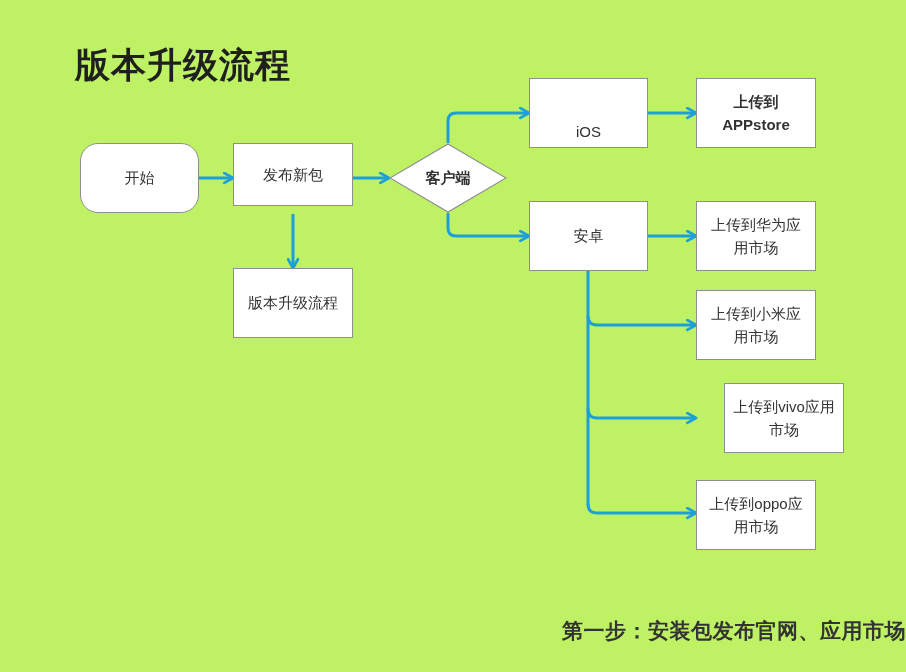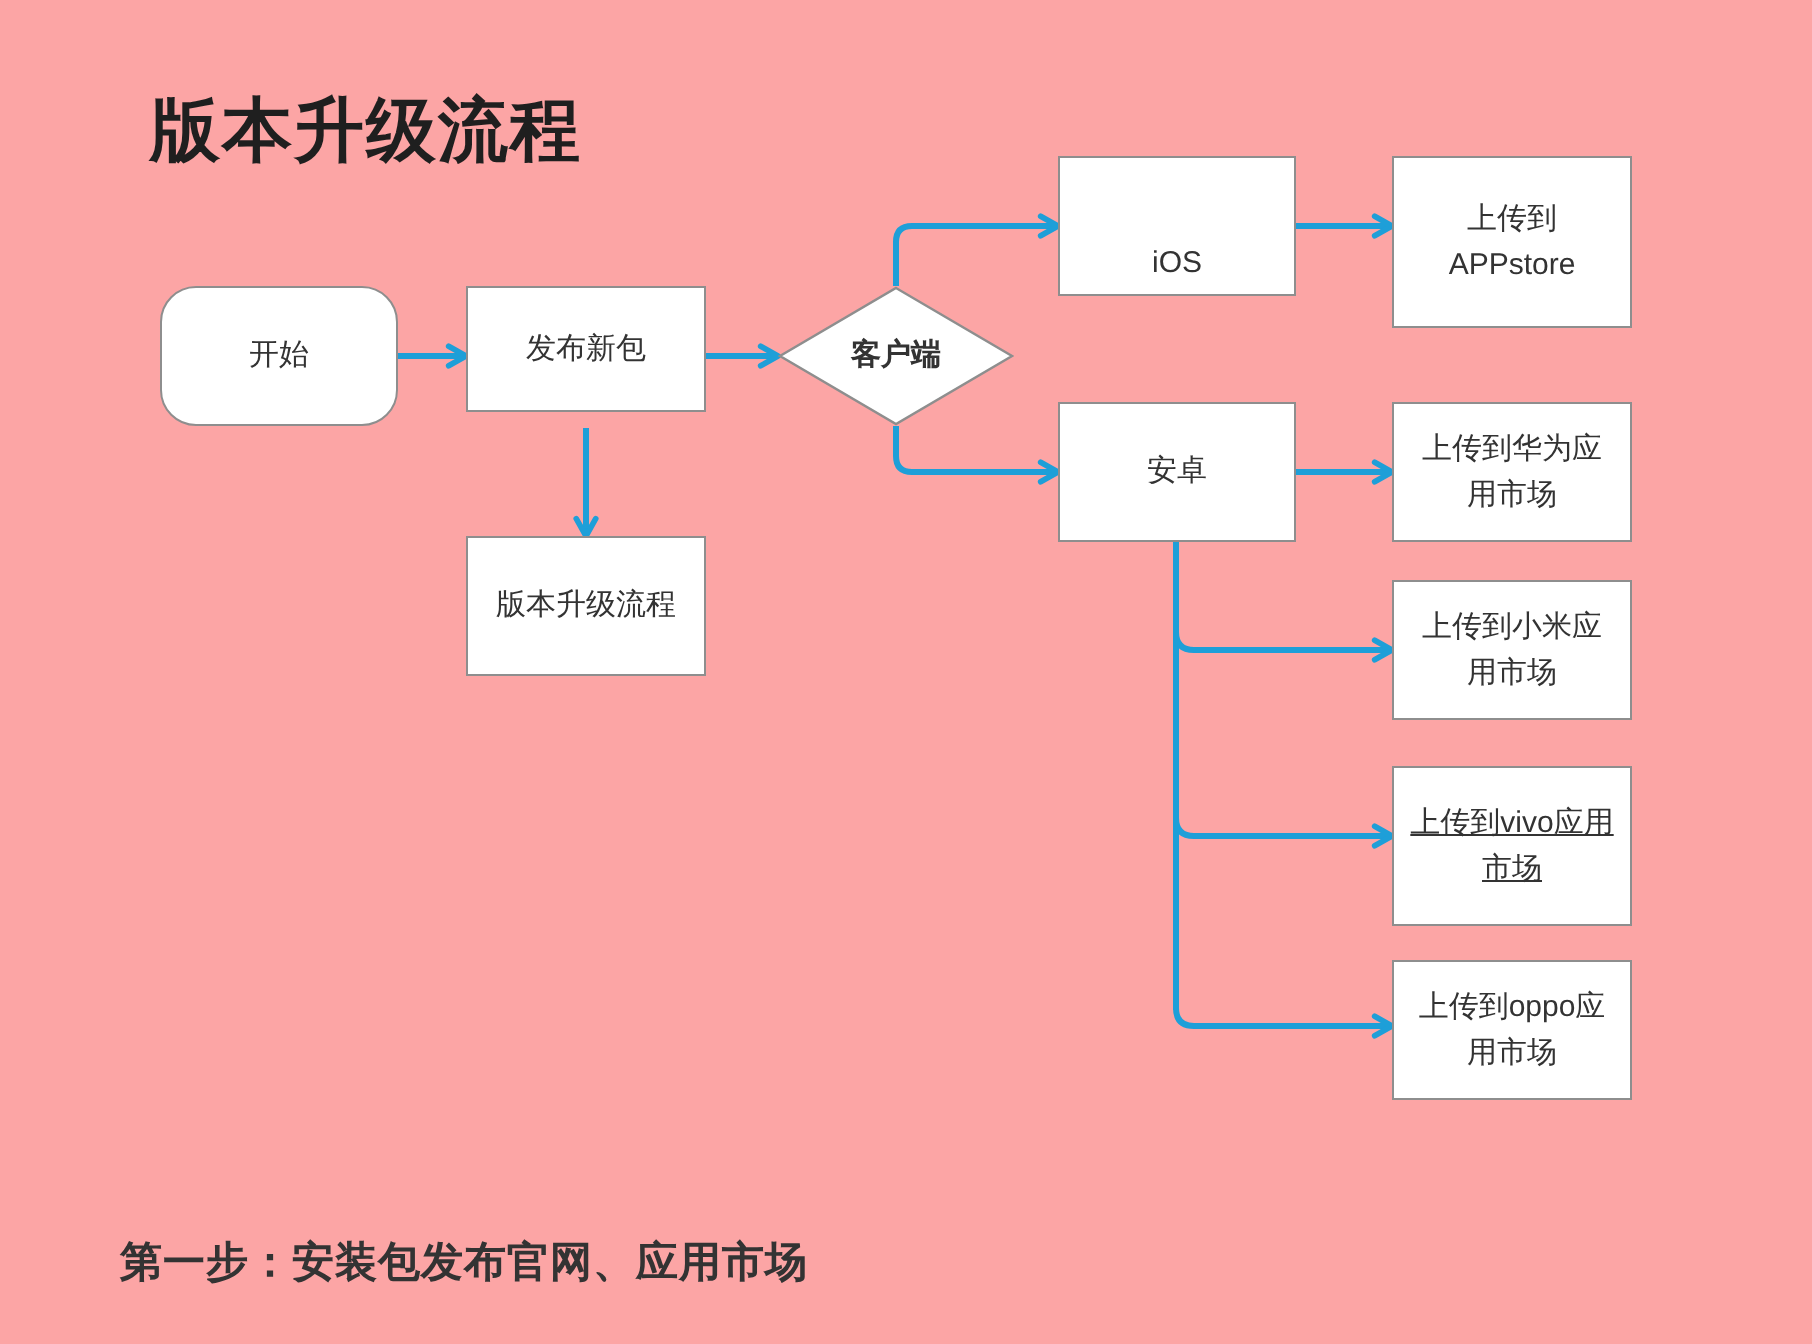--- a/index.html
+++ b/index.html
@@ -1,30 +1,30 @@
 <!DOCTYPE html>
 <html><head>
 <meta charset="utf-8">
 <style>
   html,body{margin:0;padding:0;background:#fff;}
   .canvas{
     position:relative;
     width:906px;height:672px;
-    background:#fca5a5;
+    background:#bef264;
     font-family:"Liberation Sans","DejaVu Sans",sans-serif;
     overflow:hidden;
   }
   .title{
     position:absolute;left:75px;top:42px;
     font-size:35px;font-weight:700;color:#1f1f1f;
     letter-spacing:1px;
   }
   .caption{
     position:absolute;left:60px;right:0;top:617px;
-    text-align:left;
+    text-align:right;
     font-size:21px;font-weight:600;color:#333333;
     letter-spacing:0.5px;
   }
   .connectors{
     position:absolute;left:0;top:0;width:906px;height:672px;
     pointer-events:none;
   }
   .node{
     position:absolute;
     box-sizing:border-box;
@@ -37,26 +37,26 @@
   .node.diamond{
     border:none;background:transparent;padding:0;
   }
   .node.diamond svg{position:absolute;left:0;top:0;}
   .node.diamond .diamond-label{position:relative;font-weight:bold;}
   
   .n-start   {left:80px; top:143px; width:119px; height:70px;}
   .n-publish {left:233px;top:143px; width:120px; height:63px;}
   .n-decision{left:389px;top:143px; width:118px; height:70px;}
   .n-ios     {left:529px;top:78px;  width:119px; height:70px;align-items:flex-end;}
-  .n-appstore{left:696px;top:78px;  width:120px; height:86px;}
+  .n-appstore{left:696px;top:78px;  width:120px; height:70px;font-weight:bold;}
   .n-android {left:529px;top:201px; width:119px; height:70px;}
   .n-official{left:233px;top:268px; width:120px; height:70px;}
   .n-huawei  {left:696px;top:201px; width:120px; height:70px;}
   .n-xiaomi  {left:696px;top:290px; width:120px; height:70px;}
-  .n-vivo    {left:696px;top:383px; width:120px; height:80px;text-decoration:underline;}
+  .n-vivo    {left:724px;top:383px; width:120px; height:70px;}
   .n-oppo    {left:696px;top:480px; width:120px; height:70px;}
 </style>
 </head>
 <body>
 
 <div class="canvas">
 
   <div class="title">版本升级流程</div>
 
   <svg class="connectors" width="906" height="672" viewBox="0 0 906 672" xmlns="http://www.w3.org/2000/svg">

